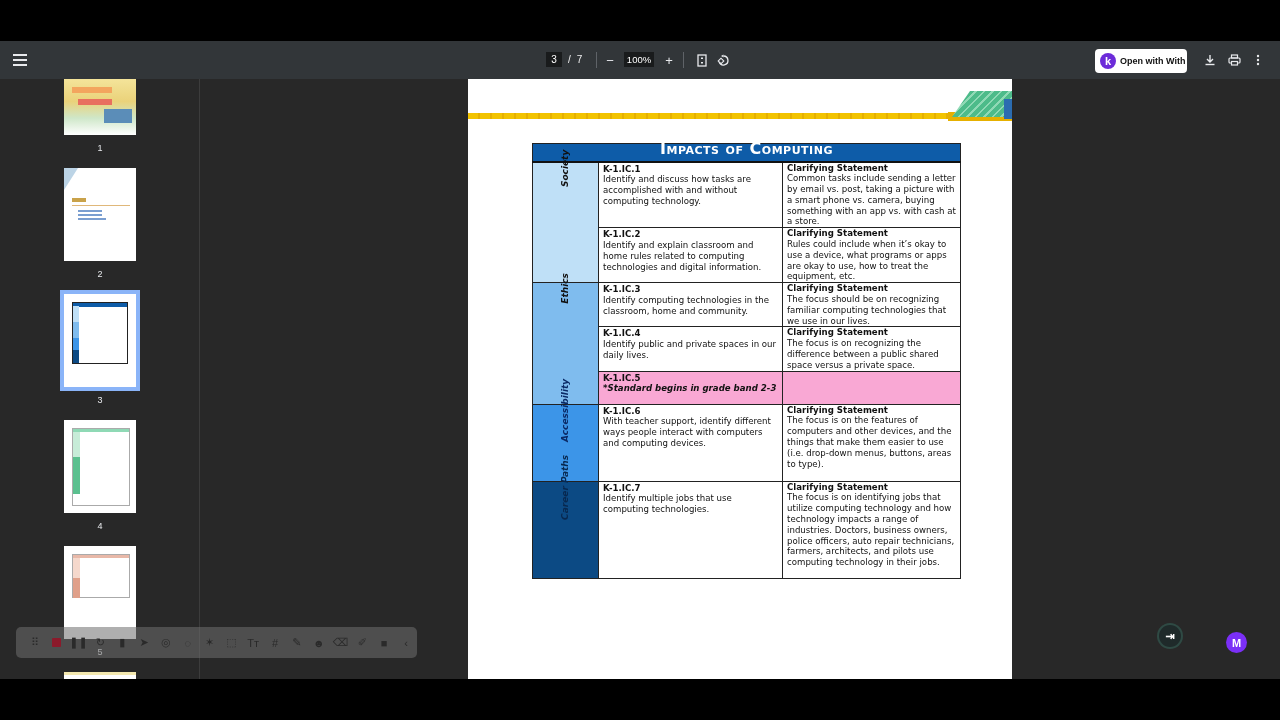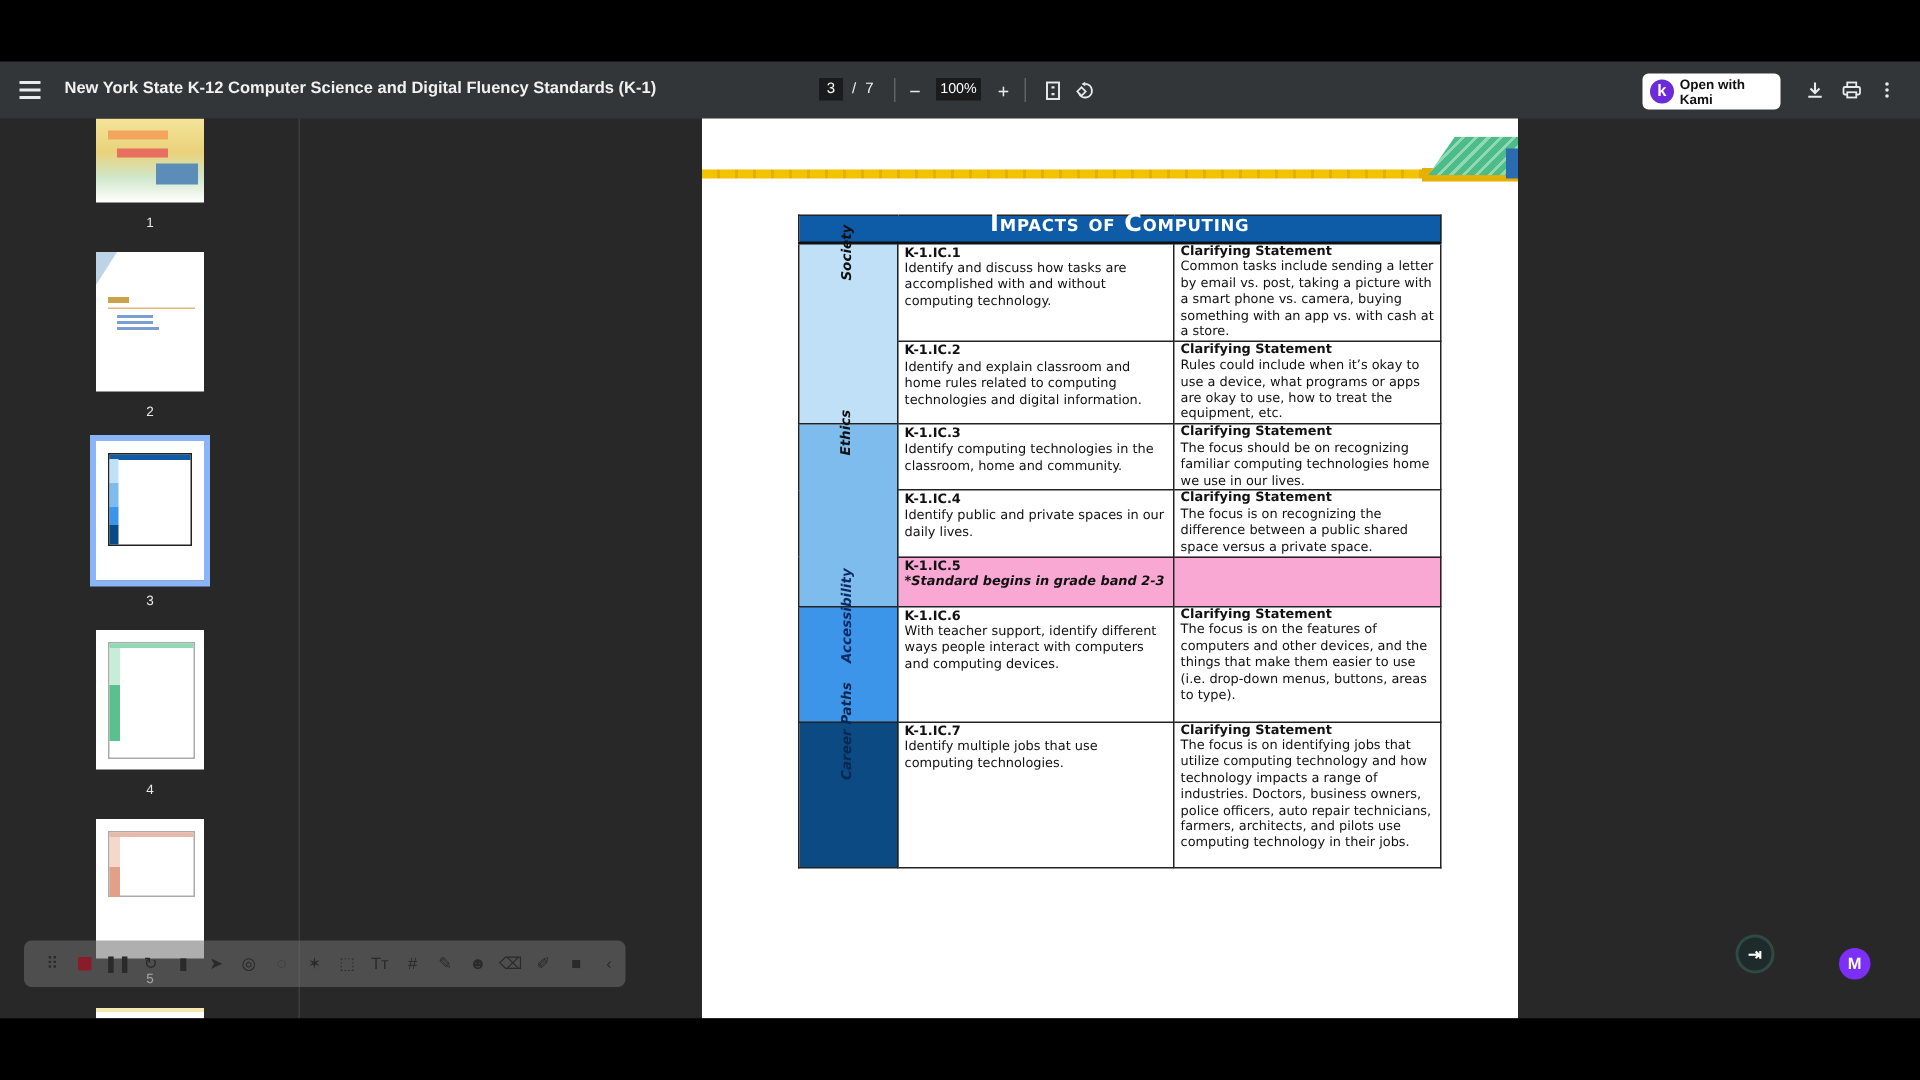--- a/index.html
+++ b/index.html
@@ -50,21 +50,20 @@
 <div class="letterbox-top"></div>
 
 <div class="viewer">
 
   <div class="toolbar">
     <div class="menu-btn">
         <span></span>
         <span></span>
         <span></span>
       </div>
-    <div class="doc-title">New York State K-12 Computer Science and Digital Fluency Standards (K-1)</div>
 
     <div class="page-ctrl">
       <input class="page-input" value="3" style="">
       <span class="page-sep">/</span>
       <span>7</span>
     </div>
     <div class="divider-v" style="left:596px"></div>
     <div class="tb-icon" style="left:601px">−</div>
     <input class="zoom-input" value="100%" style="">
     <div class="tb-icon" style="left:660px">+</div>
@@ -79,21 +78,21 @@
     <div class="tb-icon" style="left:714px">
       <svg width="13" height="13" viewBox="0 0 13 13">
           <path d="M6.5 2 A4.5 4.5 0 1 1 2.2 8" fill="none" stroke="#e8eaed" stroke-width="1.3"></path>
           <path d="M6.5 0.5 L6.5 3.5 L4 2 Z" fill="#e8eaed"></path>
           <rect x="2" y="5" width="4" height="4" transform="rotate(45 4 7)" fill="none" stroke="#e8eaed" stroke-width="1.1"></rect>
         </svg>
     </div>
 
     <div class="kami-btn">
       <span class="kami-logo">k</span>
-      <span class="kami-label">Open with Kami</span>
+      <span class="kami-label">Open with With</span>
     </div>
     <div class="tb-icon" style="left:1201px">
       <svg width="12" height="12" viewBox="0 0 12 12">
           <path d="M6 1 V7.5 M3 5 L6 8 L9 5" fill="none" stroke="#e8eaed" stroke-width="1.4"></path>
           <path d="M1.5 10.5 H10.5" stroke="#e8eaed" stroke-width="1.4"></path>
         </svg>
     </div>
     <div class="tb-icon" style="left:1225px">
       <svg width="13" height="12" viewBox="0 0 13 12">
           <rect x="3.5" y="1" width="6" height="3" fill="none" stroke="#e8eaed" stroke-width="1.2"></rect>
@@ -191,21 +190,21 @@
       <tr style="height:44px">
         <td class="cat" rowspan="3" style="background:#7fbcee">
           <span class="cat-label">Ethics</span>
         </td>
         <td class="std">
           <span class="code">K-1.IC.3</span>
           <span>Identify computing technologies in the classroom, home and community.</span>
         </td>
         <td class="clar">
           <span class="clar-h">Clarifying Statement</span>
-          <span>The focus should be on recognizing familiar computing technologies home we use in our lives.</span>
+          <span>The focus should be on recognizing familiar computing technologies that we use in our lives.</span>
         </td>
       </tr>
       <tr style="height:43px">
         <td class="std">
           <span class="code">K-1.IC.4</span>
           <span>Identify public and private spaces in our daily lives.</span>
         </td>
         <td class="clar">
           <span class="clar-h">Clarifying Statement</span>
           <span>The focus is on recognizing the difference between a public shared space versus a private space.</span>

